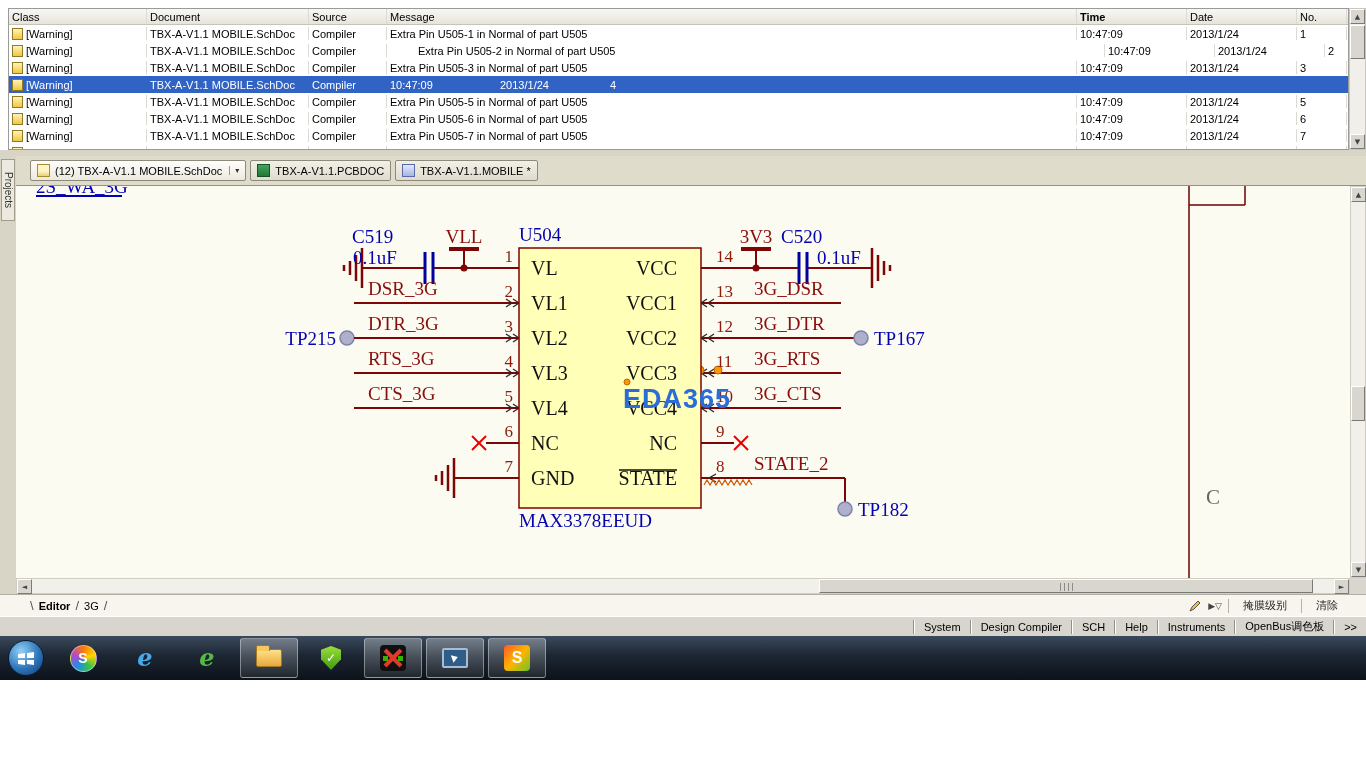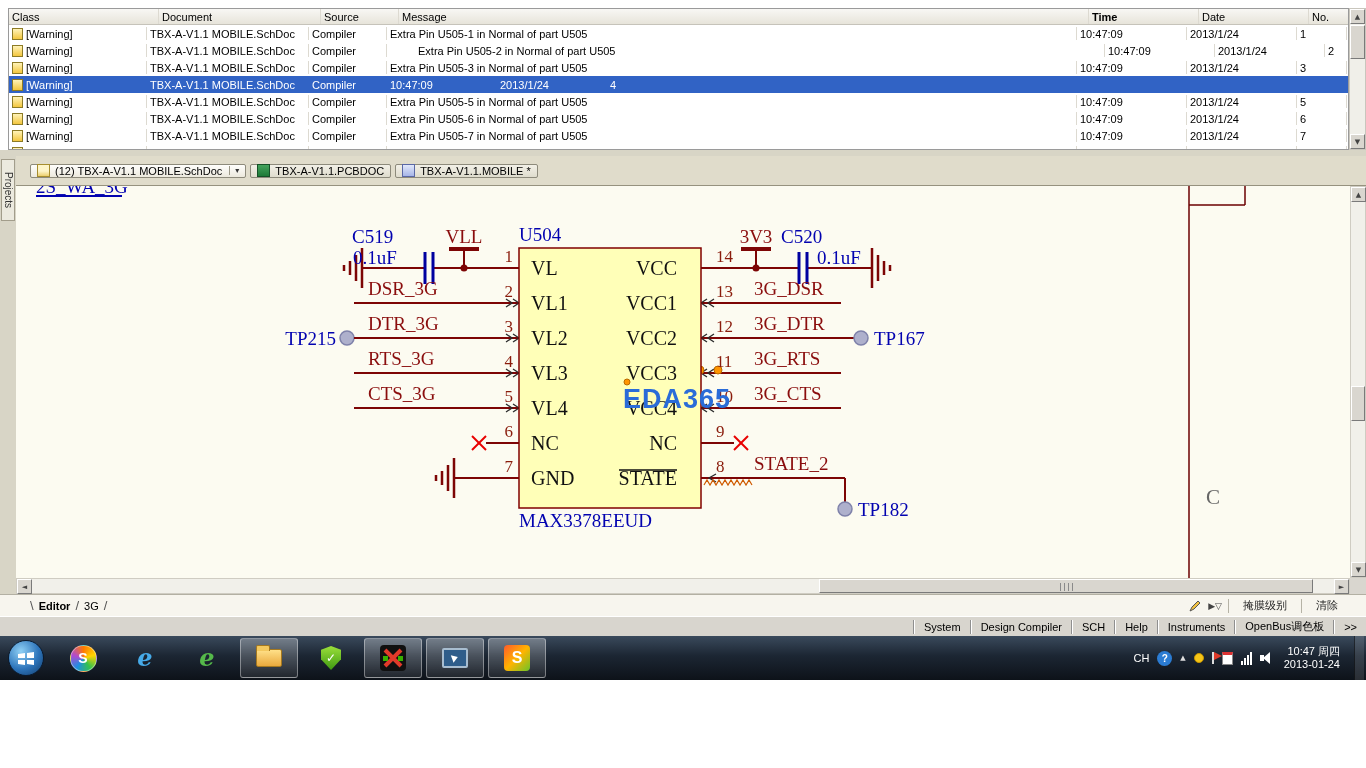--- a/index.html
+++ b/index.html
@@ -22,21 +22,21 @@
 
   
   #splitter { position:absolute; left:0; top:150px; width:1366px; height:6px; background:#d8d5c6; }
 
   
   #projects-strip { position:absolute; left:0; top:156px; width:16px; height:438px; background:#d8d5c6; }
   #projects-tab { position:absolute; left:1px; top:3px; width:14px; height:62px; background:#eceadf; border:1px solid #a29d8b; writing-mode:vertical-rl; font-size:10px; color:#333; display:flex; align-items:center; justify-content:center; }
 
   
   #doc-tab-bar { position:absolute; left:16px; top:156px; width:1350px; height:30px; background:#e0dccb; border-bottom:1px solid #96927f; display:flex; align-items:center; gap:4px; padding-left:14px; }
-  .doc-tab { height:14px; border:1px solid #8d8a7b; border-radius:2px; display:flex; align-items:center; padding:0 6px; gap:5px; background:linear-gradient(#f2f0e7,#dfdccd); white-space:nowrap; }
+  .doc-tab { height:21px; border:1px solid #8d8a7b; border-radius:2px; display:flex; align-items:center; padding:0 6px; gap:5px; background:linear-gradient(#f2f0e7,#dfdccd); white-space:nowrap; }
   .doc-tab.active { background:linear-gradient(#fefefc,#ece9dd); }
   .doc-icon { width:13px; height:13px; flex:none; }
   .icon-sch { background:linear-gradient(180deg,#fdf4c8 55%,#eccf6e); border:1px solid #a68d2e; }
   .icon-pcb { background:linear-gradient(#44a35c,#1e7a37); border:1px solid #155227; }
   .icon-lib { background:linear-gradient(#e2e8fa,#a6b5e8); border:1px solid #5a68a6; }
   .tab-dd { border-left:1px solid #9b9887; padding-left:5px; margin-left:2px; color:#333; font-size:8px; font-family:"DejaVu Sans",sans-serif; }
   .tab-dd::before { content:"\25BE"; }
 
   
   #canvas { position:absolute; left:16px; top:186px; width:1334px; height:392px; background:#fcfbf1; overflow:hidden; }
@@ -126,21 +126,21 @@
   .tray-vol i { display:block; width:4px; height:6px; background:#fff; }
   .tray-vol::after { content:""; display:block; width:0; height:0; border-top:6px solid transparent; border-bottom:6px solid transparent; border-right:7px solid #fff; margin-left:-1px; }
   #clock { text-align:right; font-size:11px; line-height:13px; padding:0 6px; }
   #show-desktop { width:10px; height:44px; background:rgba(255,255,255,.12); border-left:1px solid rgba(0,0,0,.55); }
 </style>
 </head>
 <body>
 
 <div id="messages-panel">
   <div class="msg-header">
-      <div class="msg-cell" style="width: 150px;">Class</div>
+      <div class="msg-cell" style="width: 138px;">Class</div>
       <div class="msg-cell" style="width: 162px;">Document</div>
       <div class="msg-cell" style="width: 78px;">Source</div>
       <div class="msg-cell" style="width: 690px;">Message</div>
       <div class="msg-cell" style="width: 110px; font-weight: bold;">Time</div>
       <div class="msg-cell" style="width: 110px;">Date</div>
       <div class="msg-cell" style="width: 50px;">No.</div>
     </div>
   <div>
       <div class="msg-row">
         <div class="msg-cell" style="width: 138px;">
@@ -526,35 +526,13 @@
         <rect x="18" y="11" width="5" height="5" fill="#38b000"></rect>
       </svg>
   </div>
   <div class="tb-app active">
       <span class="snip-ic"></span>
     </div>
   <div class="tb-app active">
       <span class="sogou-s"></span>
     </div>
 
-  <div id="tray">
-    <span>CH</span>
-    <span class="tray-help"></span>
-    <span class="tray-up"></span>
-    <span class="tray-dot"></span>
-    <span class="tray-flag"></span>
-    <span class="tray-cal"></span>
-    <span class="tray-bars">
-        <i style="height:4px"></i>
-        <i style="height:7px"></i>
-        <i style="height:10px"></i>
-        <i style="height:13px"></i>
-      </span>
-    <span class="tray-vol">
-        <i></i>
-      </span>
-    <div id="clock">
-      <div>10:47 周四</div>
-      <div>2013-01-24</div>
-    </div>
-    <div id="show-desktop"></div>
-  </div>
 </div>
 
 </body></html>

